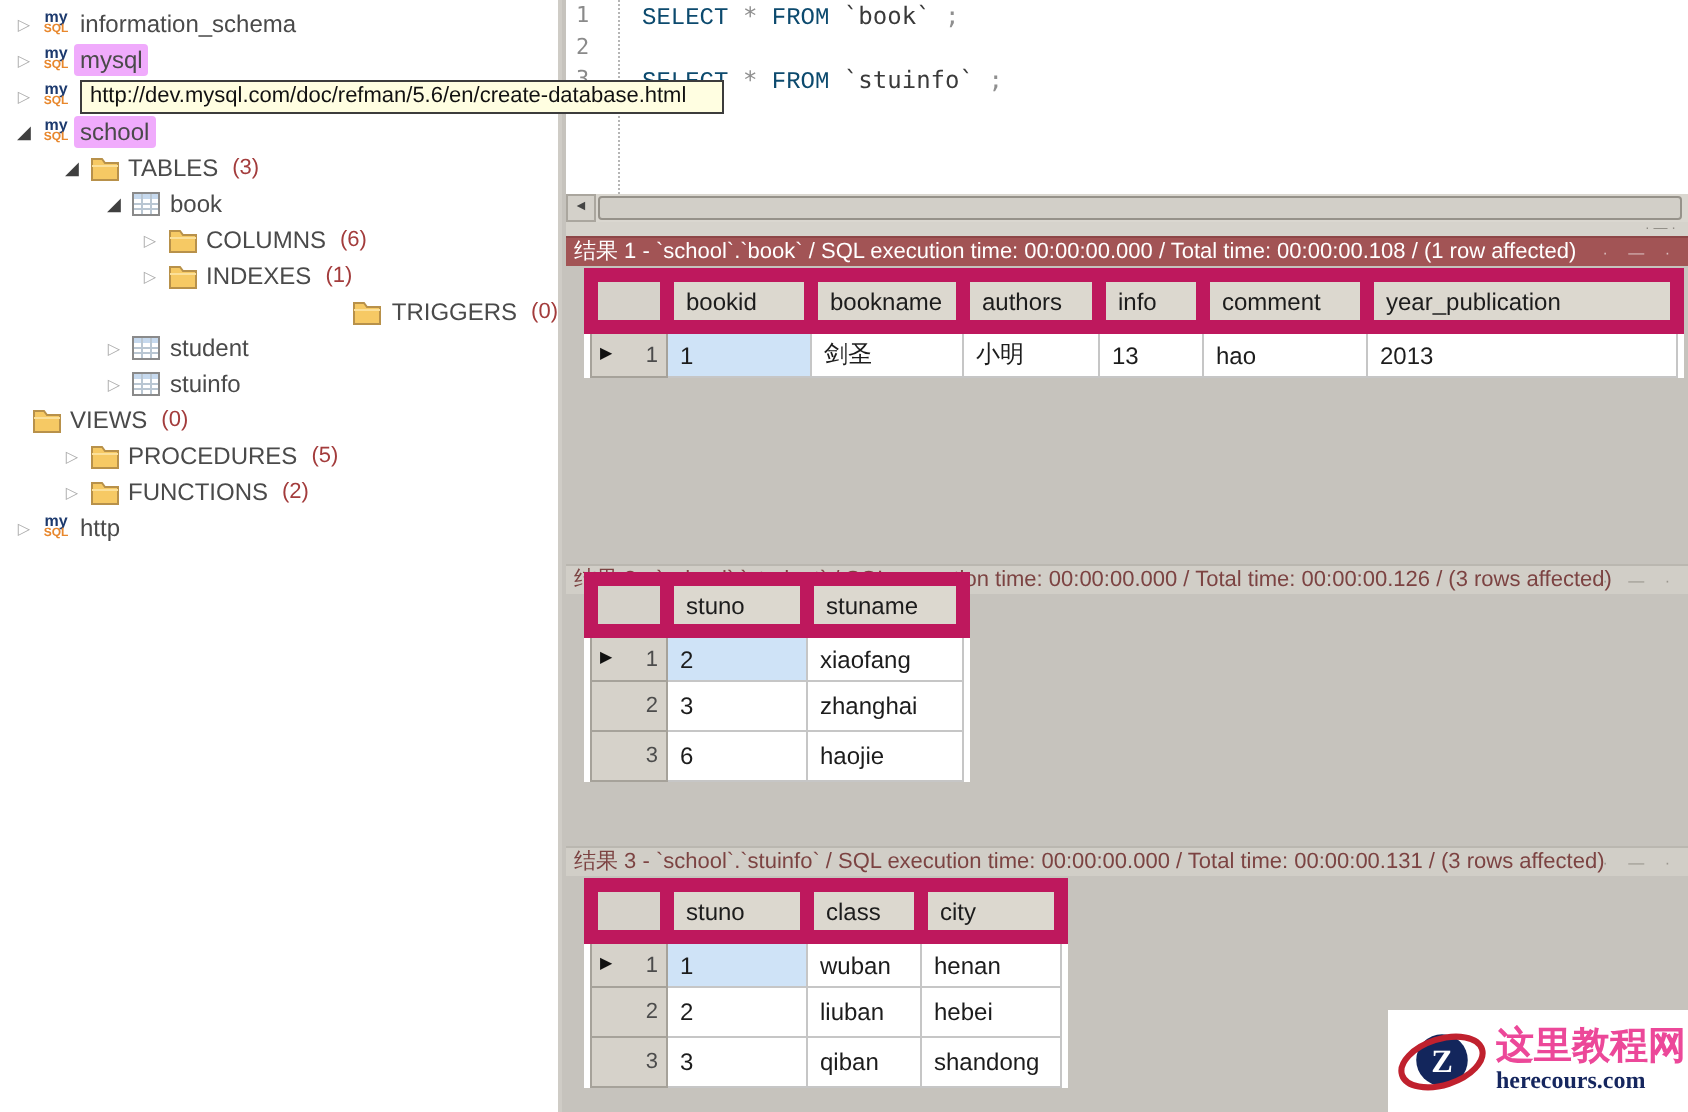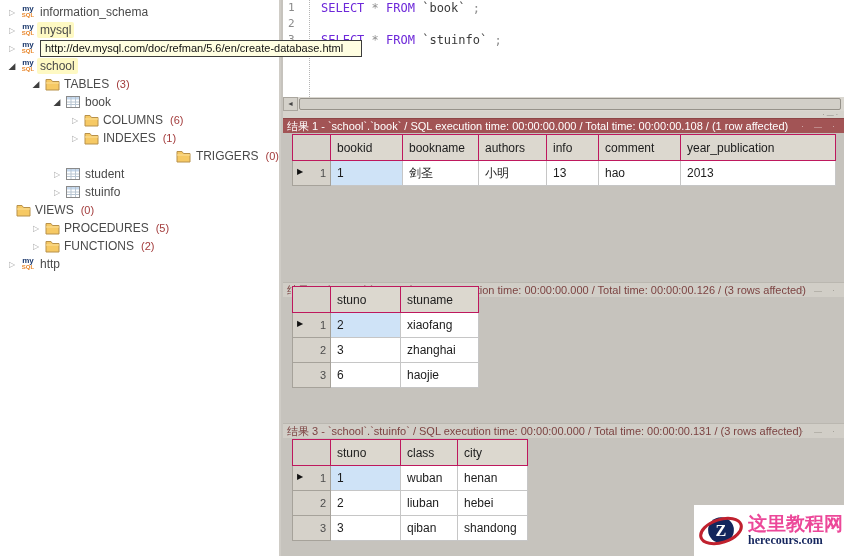--- a/index.html
+++ b/index.html
@@ -8,39 +8,39 @@
   #app { position:relative; width:844px; height:556px; background:#c6c3bd; overflow:hidden; }
 
   
   #sidebar { position:absolute; left:0; top:0; width:281px; height:556px; background:#ffffff;
              border-right:2px solid #cfccc6; padding-top:3px; }
   .tree-row { height:18px; display:flex; align-items:center; font-size:12px; color:#4a4a4a; white-space:nowrap; }
   .tree-arrow { width:14px; display:inline-block; text-align:center; font-size:8px; color:#ababab; flex:0 0 14px; }
   .tree-arrow.exp { color:#3f3f3f; font-size:9px; }
   .tree-icon { width:18px; flex:0 0 18px; display:inline-flex; align-items:center; justify-content:center; }
   .tree-label { padding:1px 3px; border-radius:2px; }
-  .tree-label.sel { background:#fef9c3; }
+  .tree-label.sel { background:#f0abfc; }
   .tree-count { color:#a33c3c; font-size:11px; margin-left:4px; }
   .ic-my { display:inline-flex; flex-direction:column; align-items:center; line-height:6px; font-weight:bold;
            font-family:"Liberation Sans",sans-serif; }
   .ic-my b { color:#1d3a6e; font-size:8px; font-style:normal; }
   .ic-my i { color:#e8872c; font-size:6px; font-style:normal; }
 
   
   #tooltip { position:absolute; left:40px; top:40px; width:322px; height:17px; background:#fffee1;
              border:1px solid #3c3c3c; font-size:11px; color:#111; line-height:15px; padding:0 4px;
              z-index:50; white-space:nowrap; overflow:hidden; }
 
   
   #editor { position:absolute; left:283px; top:0; width:561px; height:97px; background:#ffffff; }
   #fold-margin { position:absolute; left:26px; top:0; bottom:0; width:0; border-left:1px dotted #b5b5b5; }
   .ed-line { height:16px; display:flex; font-family:"DejaVu Sans Mono","Liberation Mono",monospace; font-size:12px; }
   .ln { width:20px; flex:0 0 20px; color:#8a8a8a; font-size:11px; padding-left:5px; line-height:16px; }
   .code { padding-left:18px; white-space:pre; line-height:16px; }
-  .tk-kw { color:#6d28d9; }
+  .tk-kw { color:#0c4a6e;font-family:Liberation Mono, monospace; }
   .tk-op { color:#8f8f8f; }
   .tk-id { color:#3a3a3a; }
 
   
   #hscroll { position:absolute; left:283px; top:97px; width:561px; height:14px; background:#dad7d0; }
   #hscroll .sb-btn { position:absolute; left:0; top:0; width:15px; height:14px; background:#d4d1ca;
                      border:1px solid #aaa69e; color:#444; font-size:7px; text-align:center; line-height:12px; }
   #hscroll .sb-thumb { position:absolute; left:16px; right:3px; top:1px; height:12px; background:#d2cfc8;
                        border:1px solid #96928a; border-radius:2px; }
   #panel-strip { position:absolute; left:283px; top:111px; width:561px; height:7px; background:#d6d3cc;
@@ -50,21 +50,21 @@
   #results { position:absolute; left:283px; top:118px; width:561px; height:547px; background:#c6c3bd; }
   .res-header { position:absolute; left:0; width:561px; height:15px; font-size:11px; line-height:15px;
                 padding:0 4px; white-space:nowrap; overflow:hidden; }
   .res-header.active { background:#a25455; color:#ffffff; border-top:1px solid #8d4647; }
   .res-header.inactive { background:#d1cec7; color:#7c4342; border-top:1px solid #bab7b0; }
   .hdr-icons { position:absolute; right:5px; top:0; font-size:8px; color:#9b978f; letter-spacing:4px; }
   .res-header.active .hdr-icons { color:#d8bcbc; }
 
   .grid { border-collapse:collapse; table-layout:fixed; background:#ffffff; position:absolute; left:9px;
           font-size:12px; color:#1c1c1c; }
-  .grid th { background:#dcd8cf; border:1px solid #be185d; font-weight:normal; text-align:left;
+  .grid th { background:#dcd8cf; border:7px solid #be185d; font-weight:normal; text-align:left;
              padding:0 6px; height:26px; }
   .grid td { border:1px solid #c6c6c6; padding:0 6px; height:25px; background:#ffffff; }
   .grid td.gut { background:#d6d2ca; border:1px solid #a6a29a; color:#4c4c4c; text-align:right;
                  font-size:11px; padding:0 4px; }
   .grid th.gut { background:#d6d2ca; }
   .grid td.selcell { background:#cfe3f7; }
   .rowmark { float:left; font-size:8px; color:#111; }
 
   
   #watermark { position:absolute; right:0; bottom:0; width:150px; height:51px; background:#ffffff;

